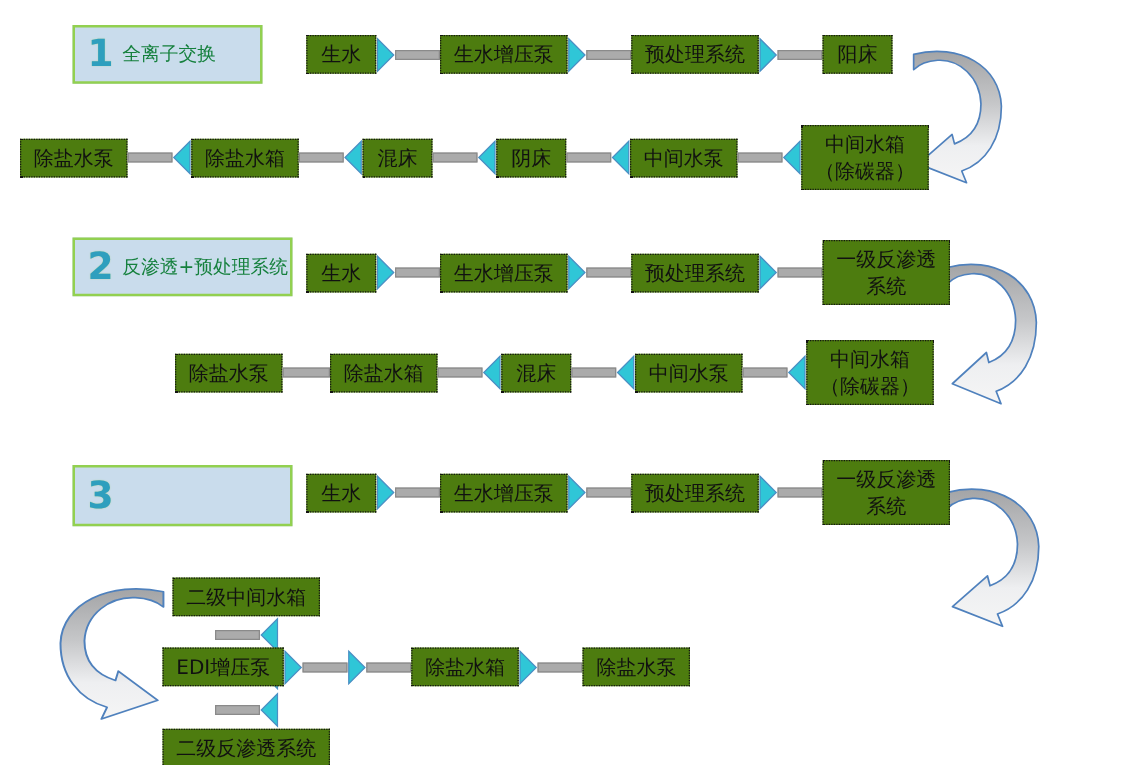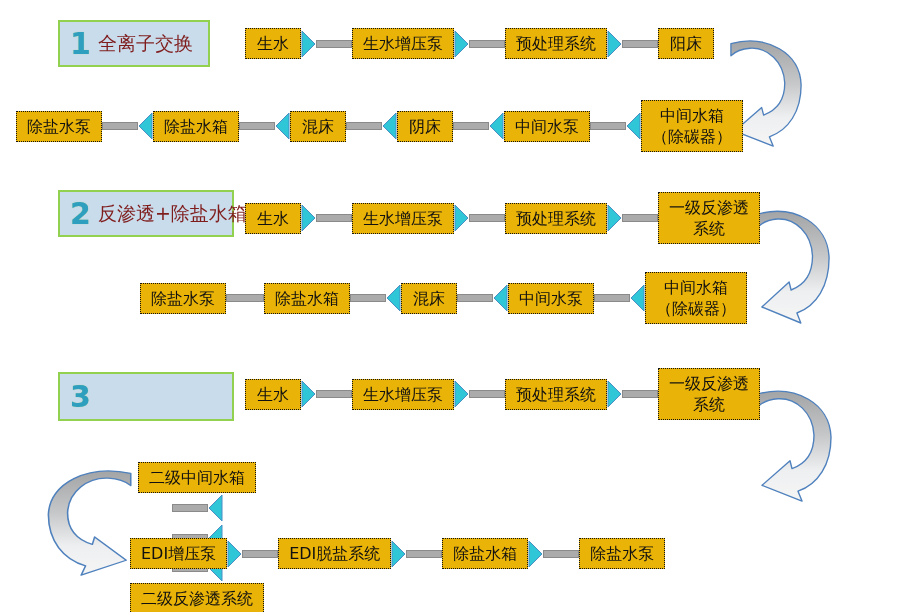--- a/index.html
+++ b/index.html
@@ -11,25 +11,25 @@
   
   .badge{
     position:absolute;display:flex;align-items:center;gap:7px;
     background:#c9dcec;border:2px solid #92d050;box-sizing:border-box;
     padding:0 8px 0 10px;
   }
   .badge .num{
     font-size:30px;font-weight:bold;color:#2e9fbe;line-height:1;
     text-shadow:0 0 1px #a7cf8e;
   }
-  .badge .ttl{font-size:19px;color:#7f1d1d;white-space:nowrap;}
+  .badge .ttl{font-size:15px;color:#15803d;white-space:nowrap;}
   
   .flow{position:absolute;display:flex;align-items:center;}
   .node{
-    background:#eab308;border:1px dotted #141414;
+    background:#4d7c0f;border:1px dotted #141414;
     padding:4px 10px;min-width:34px;box-sizing:content-box;
     font-size:16px;line-height:21px;color:#111;text-align:center;
     white-space:pre-line;
   }
   .conn{display:flex;align-items:center;flex:0 0 auto;}
   .cline{
     display:block;width:34px;height:6px;background:#ababab;
     border:1px solid #8a8a8a;
   }
   .conn.plain .cline{width:36px;}
@@ -68,21 +68,21 @@
   <svg class="ribbon flip" style="left:45px;top:466px;" width="88" height="112" viewBox="0 0 78 120" preserveAspectRatio="none">
     <use href="#ribbonPath"></use>
   </svg>
 
   <div class="badge" style="left:58px;top:20px;width:152px;height:47px;">
     <span class="num">1</span>
     <span class="ttl">全离子交换</span>
   </div>
   <div class="badge" style="left:58px;top:190px;width:176px;height:47px;">
     <span class="num">2</span>
-    <span class="ttl">反渗透+除盐水箱</span>
+    <span class="ttl">反渗透+预处理系统</span>
   </div>
   <div class="badge" style="left:58px;top:372px;width:176px;height:49px;">
     <span class="num">3</span>
   </div>
 
   <div class="flow" style="left:245px;top:28px;">
       <div class="node">生水</div>
       <div class="conn">
         <svg class="tri" viewBox="0 0 15 30">
           <polygon points="1,2 14,15 1,28"></polygon>
@@ -240,29 +240,28 @@
         </svg>
       </div>
       <div class="conn">
         <span class="cline"></span>
         <svg class="tri" viewBox="0 0 15 30">
           <polygon points="14,2 1,15 14,28"></polygon>
         </svg>
       </div>
       <div class="node">二级反渗透系统</div>
     </div>
-  <div class="flow" style="left:130px;top:538px;">
+  <div class="flow" style="left:130px;top:518px;">
       <div class="node">EDI增压泵</div>
       <div class="conn">
         <svg class="tri" viewBox="0 0 15 30">
           <polygon points="1,2 14,15 1,28"></polygon>
         </svg>
         <span class="cline"></span>
       </div>
-      <div class="node">EDI脱盐系统</div>
       <div class="conn">
         <svg class="tri" viewBox="0 0 15 30">
           <polygon points="1,2 14,15 1,28"></polygon>
         </svg>
         <span class="cline"></span>
       </div>
       <div class="node">除盐水箱</div>
       <div class="conn">
         <svg class="tri" viewBox="0 0 15 30">
           <polygon points="1,2 14,15 1,28"></polygon>

